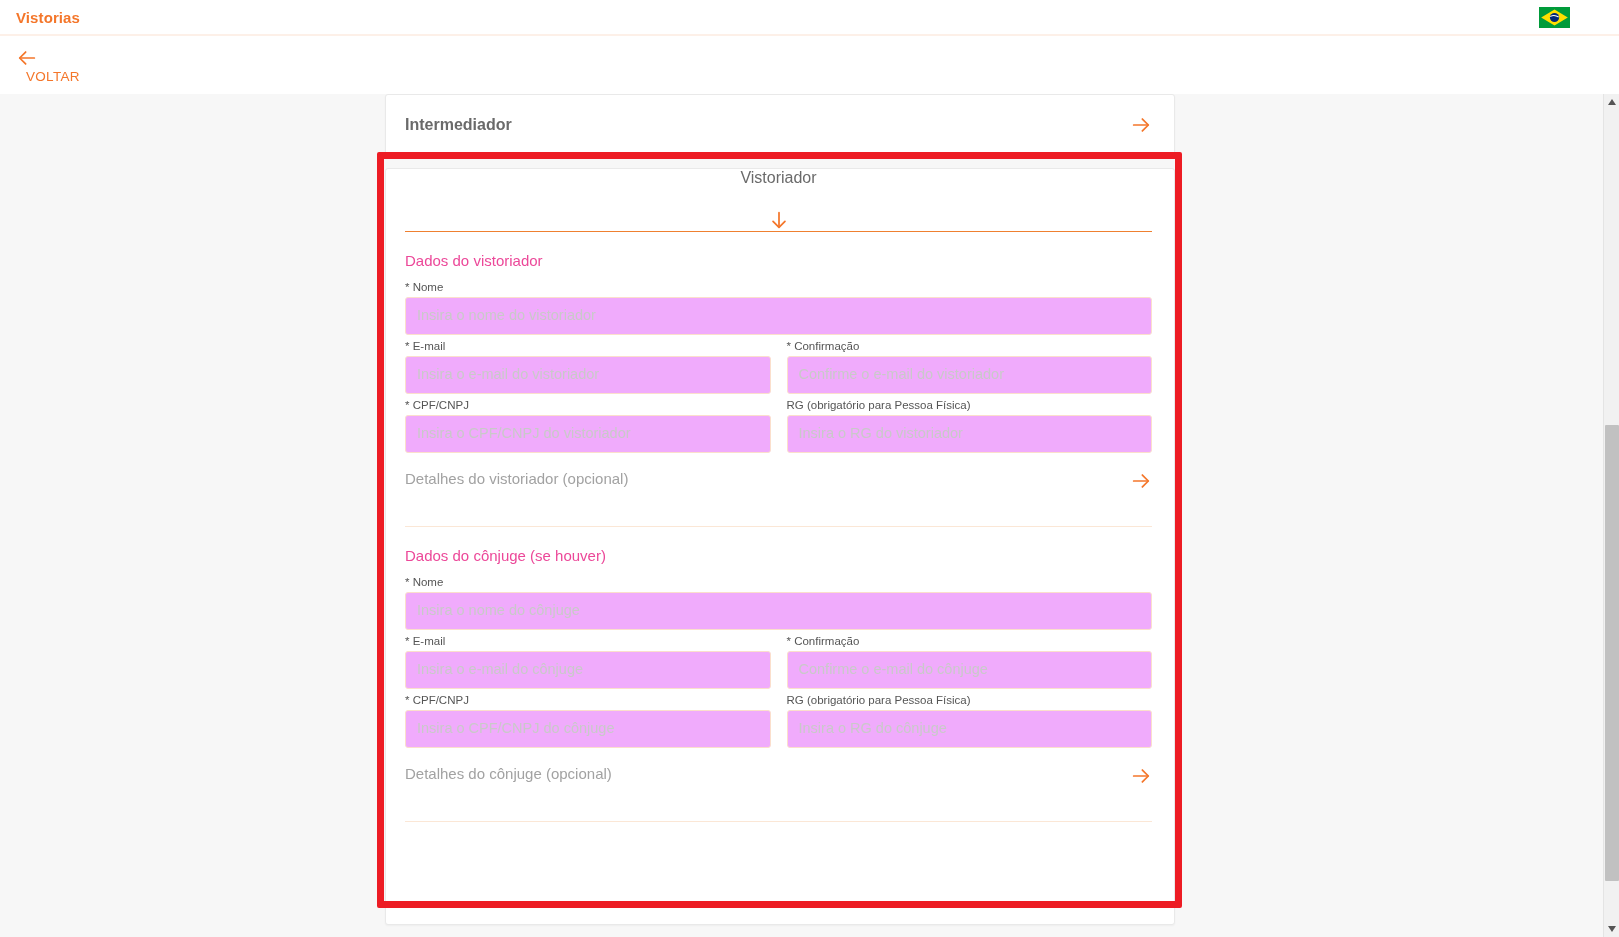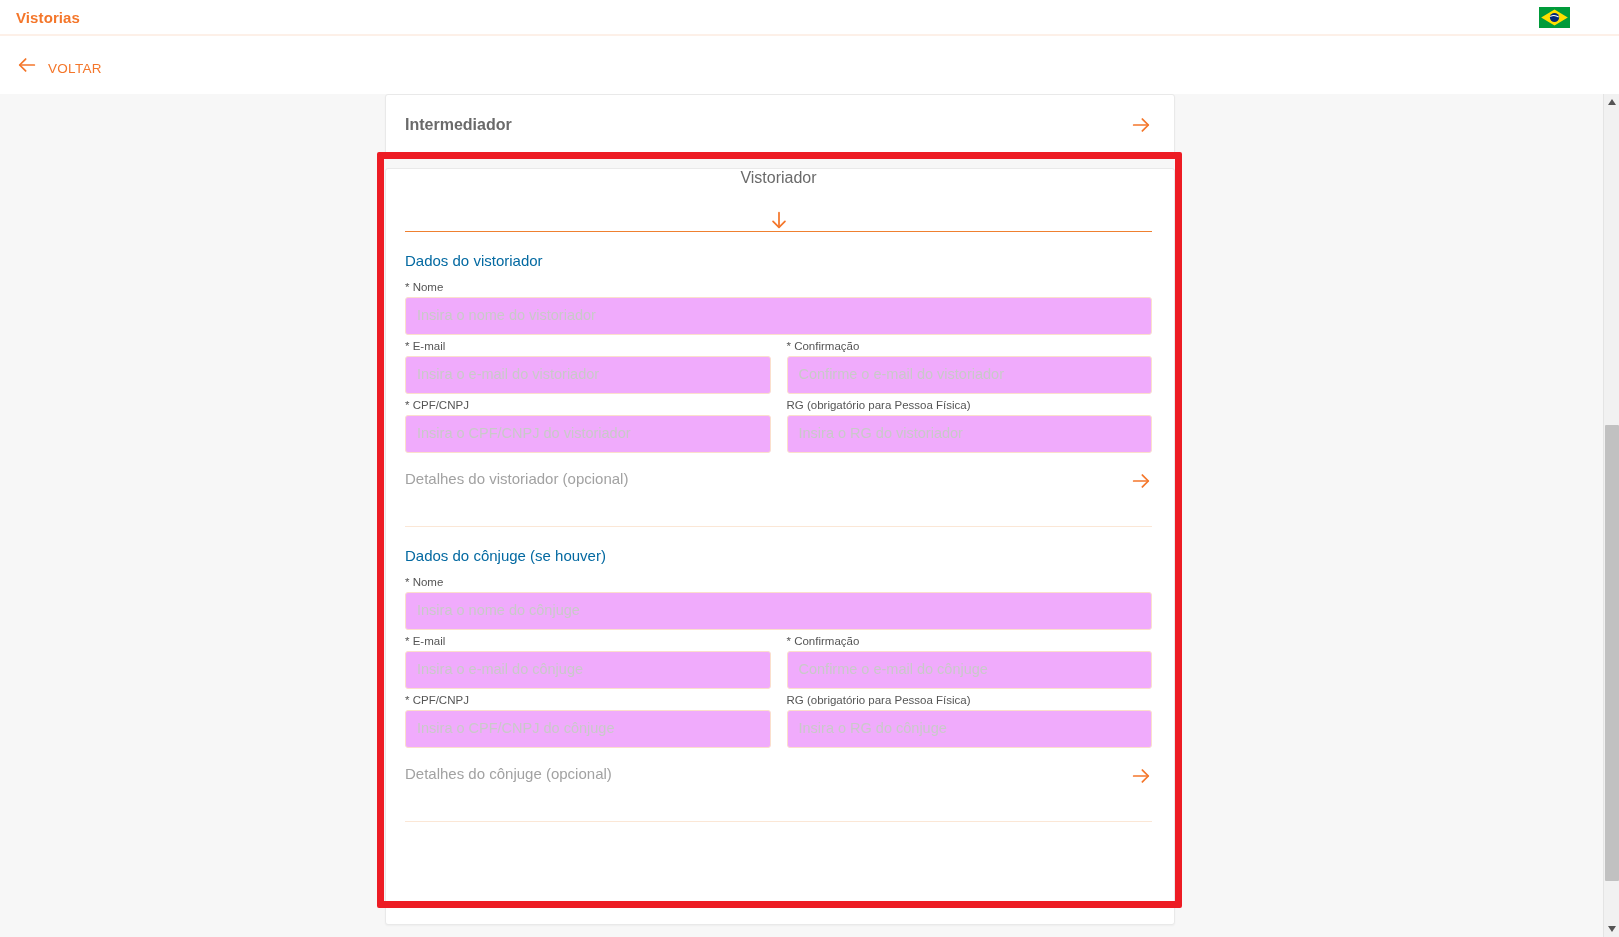--- a/index.html
+++ b/index.html
@@ -43,25 +43,26 @@
 
   
   #back-bar {
     position: absolute;
     left: 0; top: 36px;
     width: 1619px; height: 58px;
     background: #ffffff;
     display: flex; align-items: center;
   }
   #back-button {
-    display: flex; align-items: flex-end;
+    display: flex; align-items: flex-start;
     margin-left: 16px;
     cursor: pointer;
     color: #f4762a;
     user-select: none;
+    flex-direction: column;
   }
   #back-button .arrow-left { width: 22px; height: 22px; display:block; }
   #back-label {
     font-size: 13.5px;
     margin-left: 10px;
     letter-spacing: .3px;
   }
 
   
   #page-body {
@@ -123,21 +124,21 @@
   }
   .hdr-rule {
     height: 1px;
     background: #ef8030;
     margin: 0 0 0 0;
     width: 100%;
   }
 
   .section-label {
     font-size: 15px;
-    color: #0369a1;
+    color: #ec4899;
     padding-top: 20px;
     padding-bottom: 7px;
   }
 
   .field-row {
     display: flex;
     gap: 16px;
   }
   .field {
     flex: 1;

